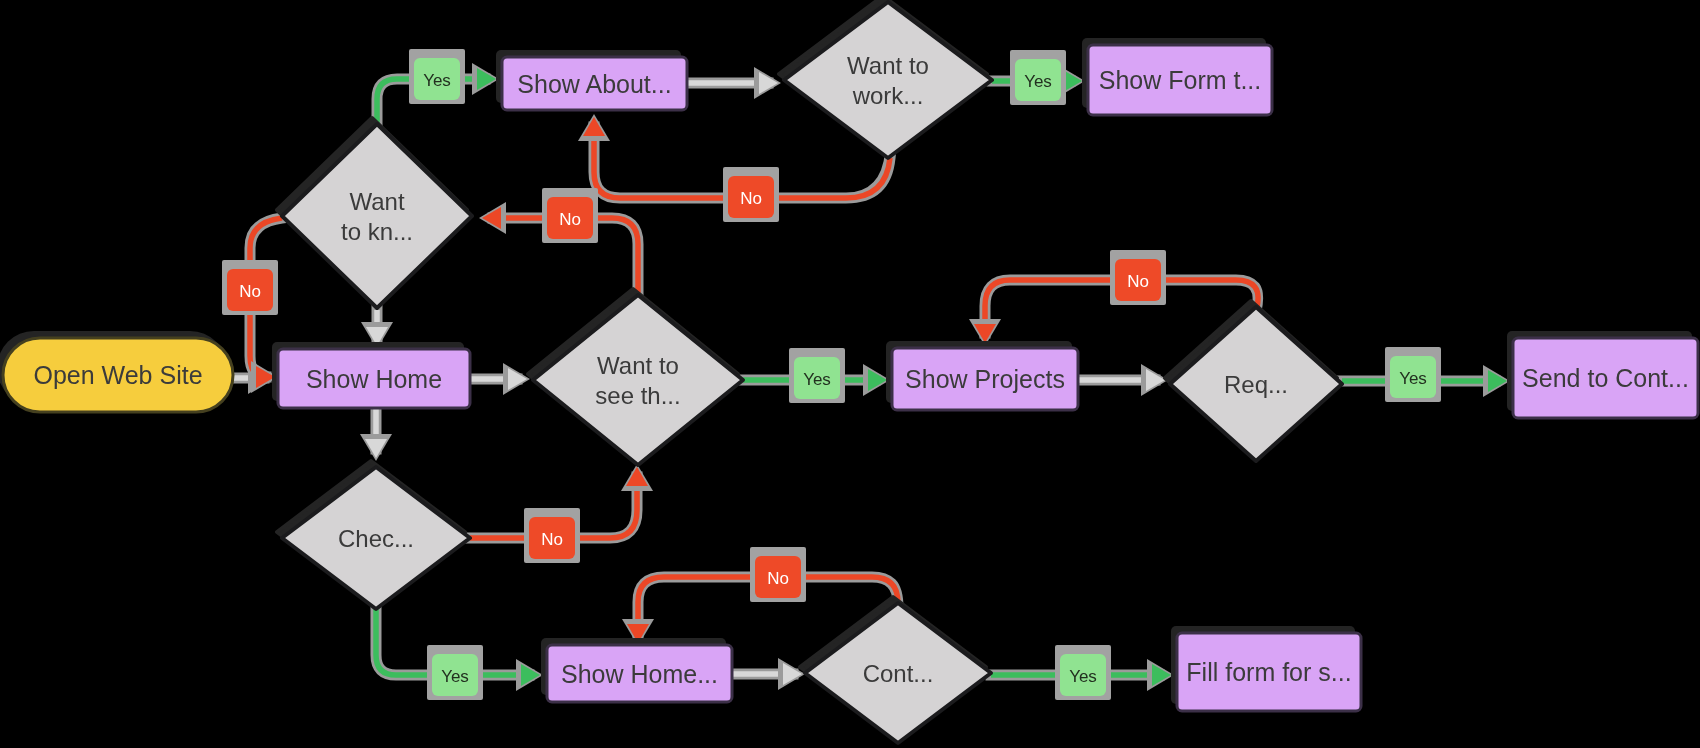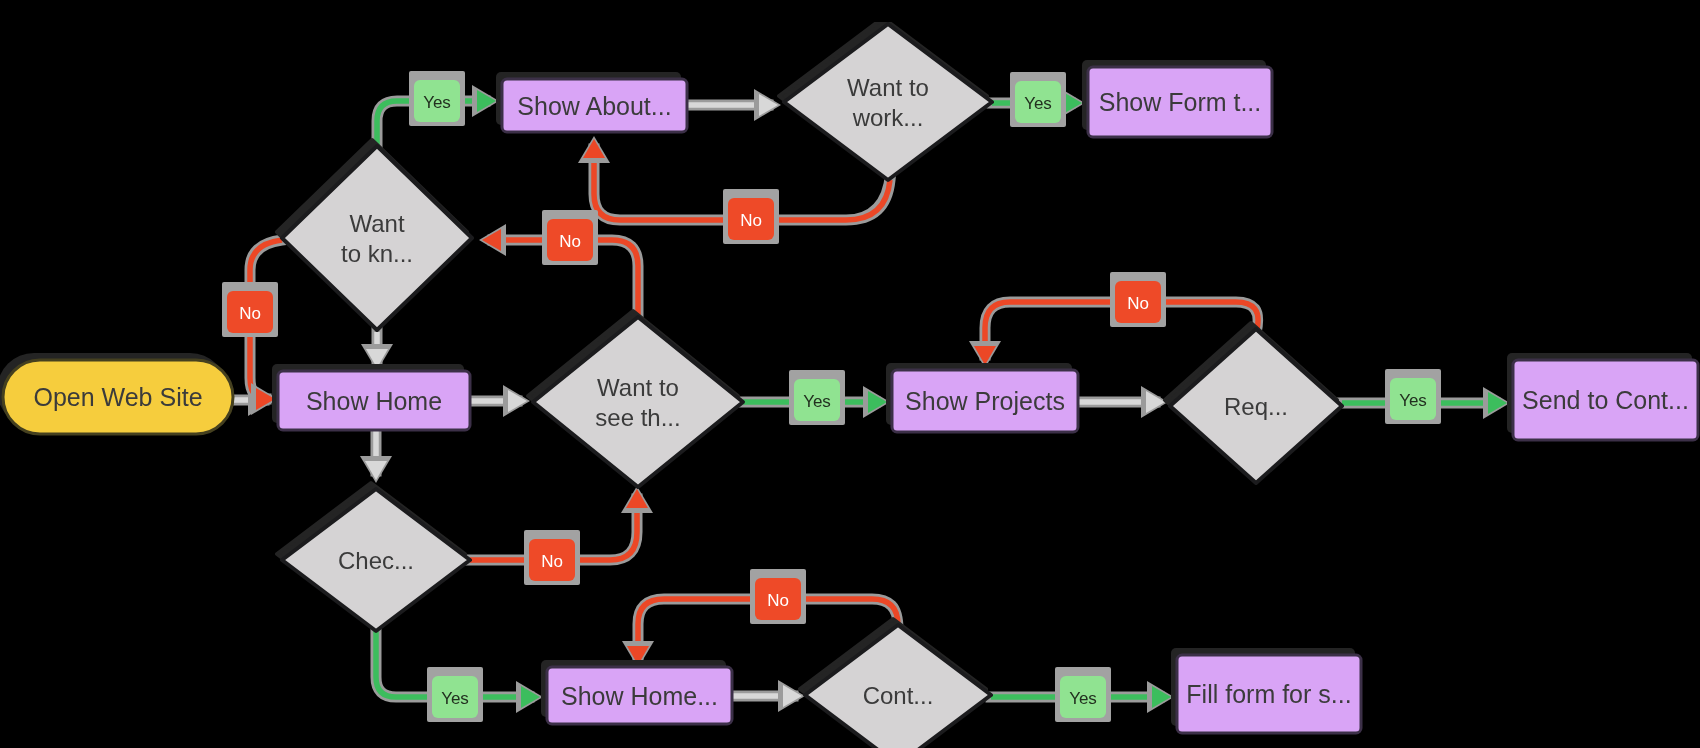--- a/index.html
+++ b/index.html
@@ -2,21 +2,21 @@
 <html><head>
 <meta charset="utf-8">
 <style>
   html, body {
     margin: 0; padding: 0;
     background: #000;
     width: 1700px; height: 748px;
     overflow: hidden;
     font-family: "Liberation Sans", sans-serif;
   }
-  #stage { position: relative; width: 1700px; height: 700px; background: #000; margin-top: 22px; }
+  #stage { position: relative; width: 1700px; height: 700px; background: #000; }
   svg { display: block; }
   text { user-select: none; }
 </style>
 </head>
 <body>
 
 <div id="stage">
     <svg width="1700" height="748" viewBox="0 0 1700 748" style="background: rgb(0, 0, 0);">
       <g>
         <g>

